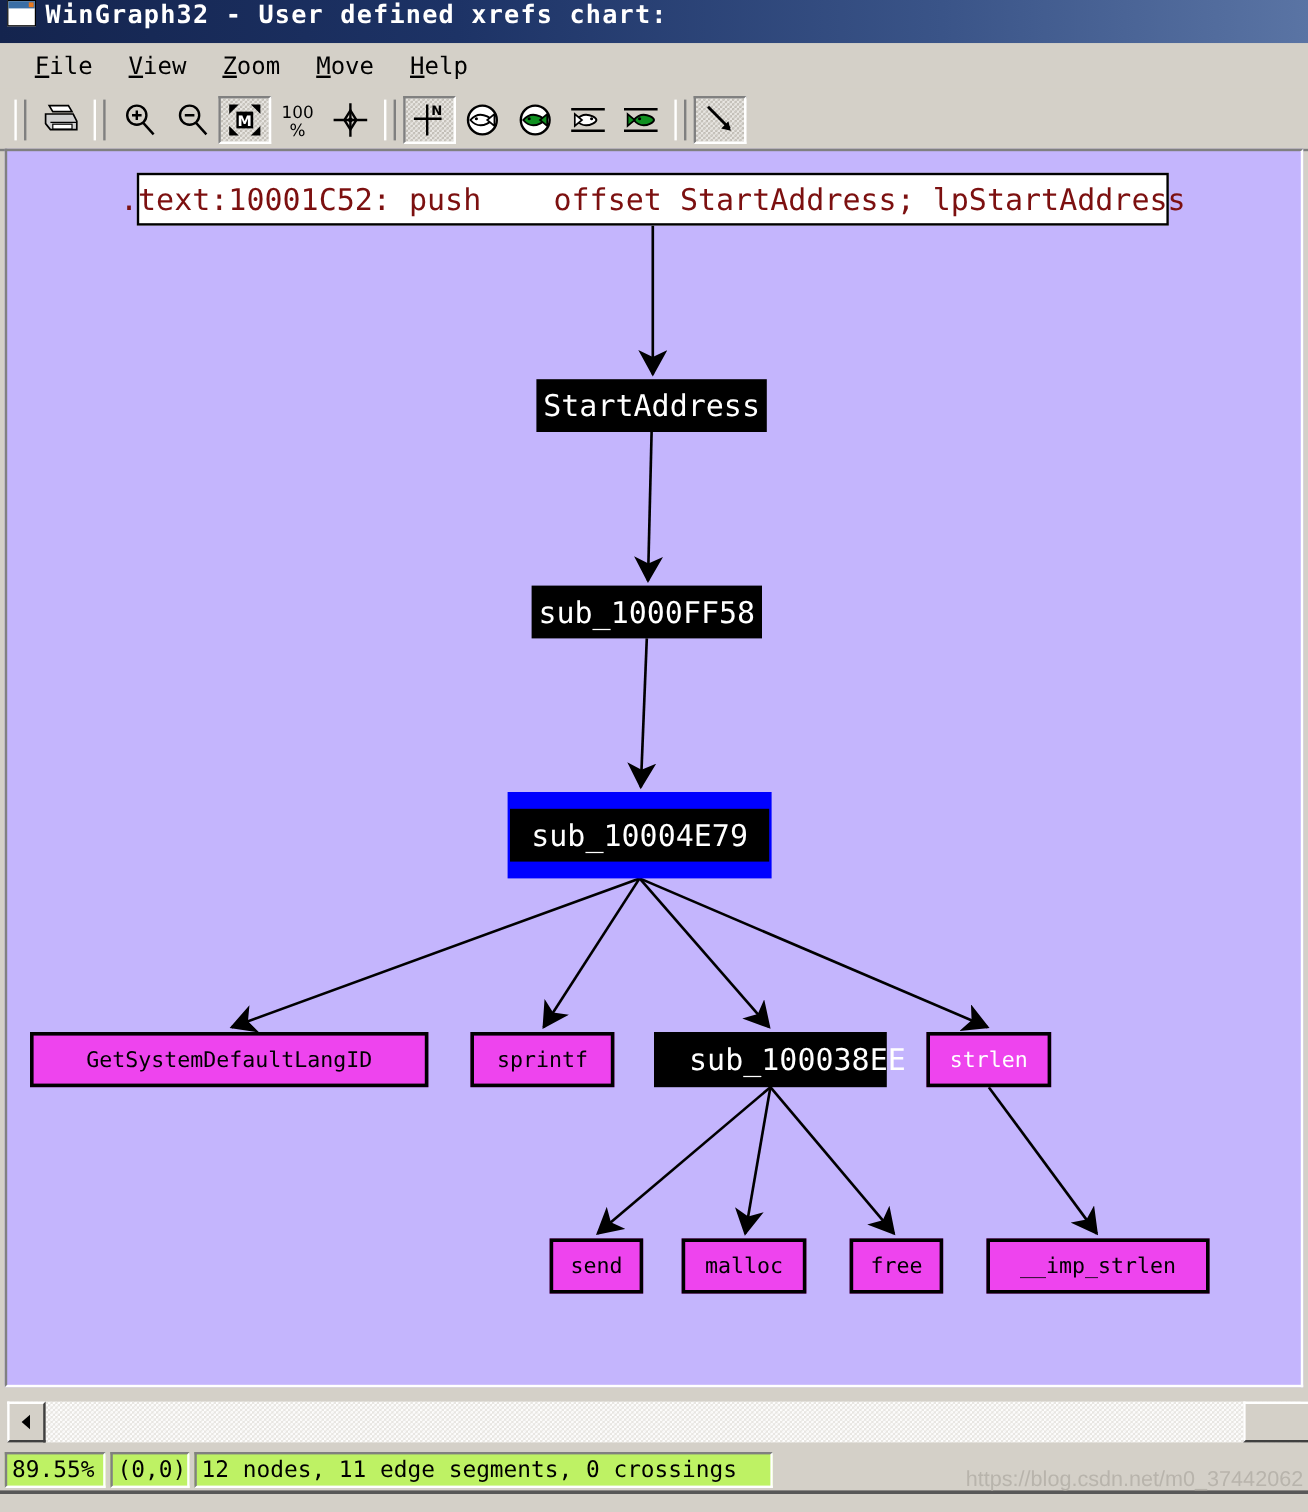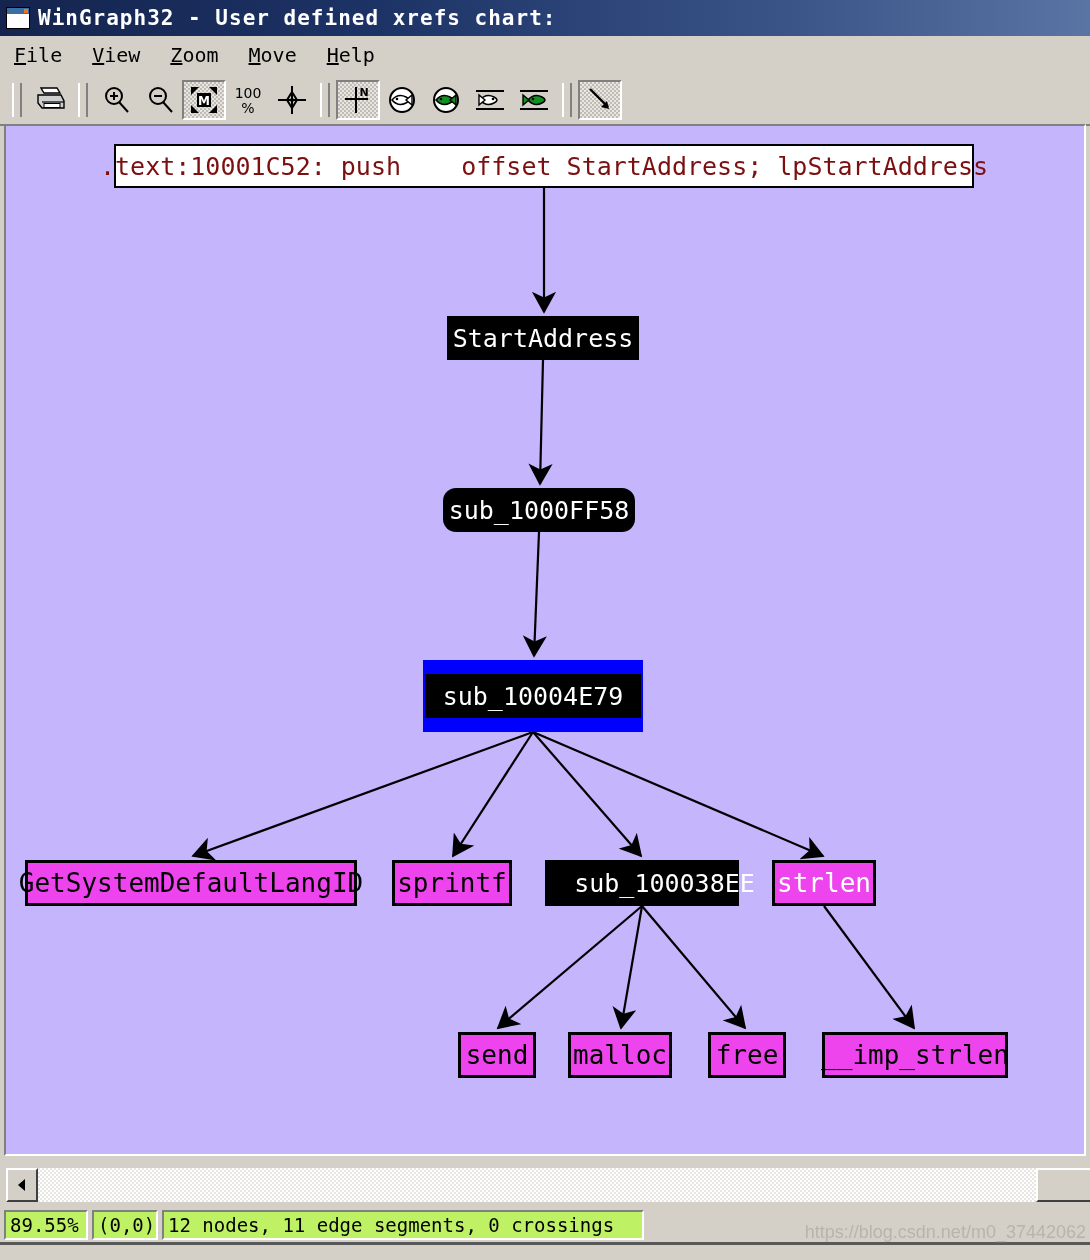--- a/index.html
+++ b/index.html
@@ -20,21 +20,21 @@
     background: #d4d0c8;
   }
 
   
   #titlebar {
     position: absolute;
     left: 0; top: 0;
     width: 1090px; height: 36px;
     background: linear-gradient(to right, #14244e 0%, #1d3366 35%, #3a5488 72%, #5a74a4 100%);
     display: flex;
-    align-items: center;
+    align-items: flex-start;
   }
   #win-icon {
     width: 24px; height: 22px;
     margin-left: 6px; margin-right: 8px;
     background: #ffffff;
     border: 1px solid #000;
     position: relative;
     box-sizing: border-box;
     flex: 0 0 auto;
   }
@@ -62,21 +62,21 @@
   }
 
   
   #menubar {
     position: absolute;
     left: 0; top: 36px;
     width: 1090px; height: 38px;
     background: #d4d0c8;
     display: flex;
     align-items: center;
-    padding-left: 14px;
+    padding-left: 29px;
     box-sizing: border-box;
   }
   .menu-item {
     font-family: "DejaVu Sans Mono", monospace;
     font-size: 20px;
     color: #000;
     margin-right: 30px;
     white-space: nowrap;
     cursor: default;
   }
@@ -182,21 +182,21 @@
   .node-black .node-text {
     color: #ffffff;
     font-size: 25px;
   }
   .node-magenta {
     background: #ee44ee;
     border: 3px solid #000000;
   }
   .node-magenta .node-text {
     color: #000000;
-    font-size: 26px;
+    font-size: 18px;
   }
   .node-magenta.white-label .node-text {
     color: #ffffff;
   }
   .node-selected {
     background: #0000ff;
     padding: 14px 2px;
   }
   .node-selected .inner {
     background: #000000;
@@ -453,21 +453,21 @@
       </svg>
 
       <div class="node node-white" style="left:108px; top:18px; width:860px; height:44px;">
         <span class="node-text">.text:10001C52: push    offset StartAddress; lpStartAddress</span>
       </div>
 
       <div class="node node-black" style="left:441px; top:190px; width:192px; height:44px;">
         <span class="node-text">StartAddress</span>
       </div>
 
-      <div class="node node-black" style="left:437px; top:362px; width:192px; height:44px;border-radius:13px;">
+      <div class="node node-black" style="left:437px; top:362px; width:192px; height:44px;">
         <span class="node-text">sub_1000FF58</span>
       </div>
 
       <div class="node node-selected" style="left:417px; top:534px; width:220px; height:72px;">
         <div class="inner">
           <span class="node-text">sub_10004E79</span>
         </div>
       </div>
 
       <div class="node node-magenta" style="left:19px; top:734px; width:332px; height:46px;">

